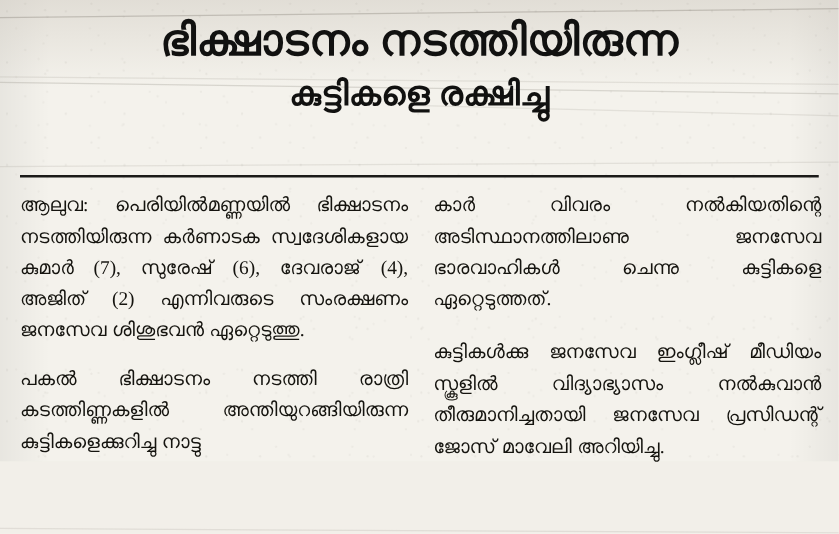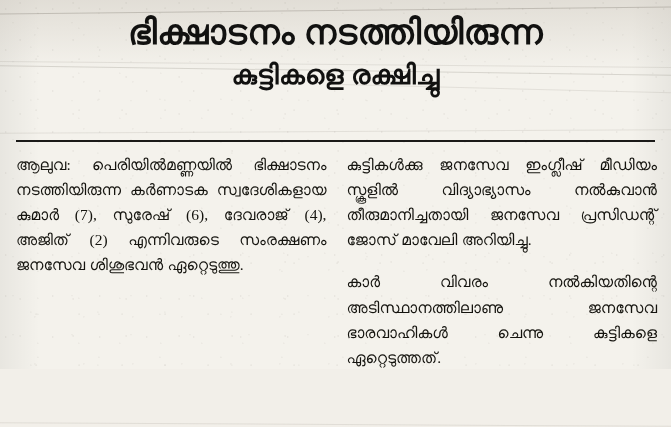--- a/index.html
+++ b/index.html
@@ -128,21 +128,22 @@
     <span class="headline-line l1">ഭിക്ഷാടനം നടത്തിയിരുന്ന</span>
     <span class="headline-line l2">കുട്ടികളെ രക്ഷിച്ചു</span>
   </div>
 
   <div id="rule"></div>
 
   <div id="columns">
 
     <div class="column col-left">
       <p class="para">ആലുവ: പെരിയിൽമണ്ണയിൽ ഭിക്ഷാടനം നടത്തിയിരുന്ന കർണാടക സ്വദേശികളായ കുമാർ (7), സുരേഷ് (6), ദേവരാജ് (4), അജിത് (2) എന്നിവരുടെ സംരക്ഷണം ജനസേവ ശിശുഭവൻ ഏറ്റെടുത്തു.</p>
+      <p class="para">പകൽ ഭിക്ഷാടനം നടത്തി രാത്രി കടത്തിണ്ണകളിൽ അന്തിയുറങ്ങിയിരുന്ന കുട്ടികളെക്കുറിച്ചു നാട്ടു</p>
     </div>
 
     <div class="column col-right">
+      <p class="para">കാർ വിവരം നൽകിയതിന്റെ അടിസ്ഥാനത്തിലാണു ജനസേവ ഭാരവാഹികൾ ചെന്നു കുട്ടികളെ ഏറ്റെടുത്തത്.</p>
       <p class="para">കുട്ടികൾക്കു ജനസേവ ഇംഗ്ലീഷ് മീഡിയം സ്കൂളിൽ വിദ്യാഭ്യാസം നൽകുവാൻ തീരുമാനിച്ചതായി ജനസേവ പ്രസിഡന്റ് ജോസ് മാവേലി അറിയിച്ചു.</p>
-      <p class="para">കാർ വിവരം നൽകിയതിന്റെ അടിസ്ഥാനത്തിലാണു ജനസേവ ഭാരവാഹികൾ ചെന്നു കുട്ടികളെ ഏറ്റെടുത്തത്.</p>
     </div>
 
   </div>
 </div>
 
 </body></html>

